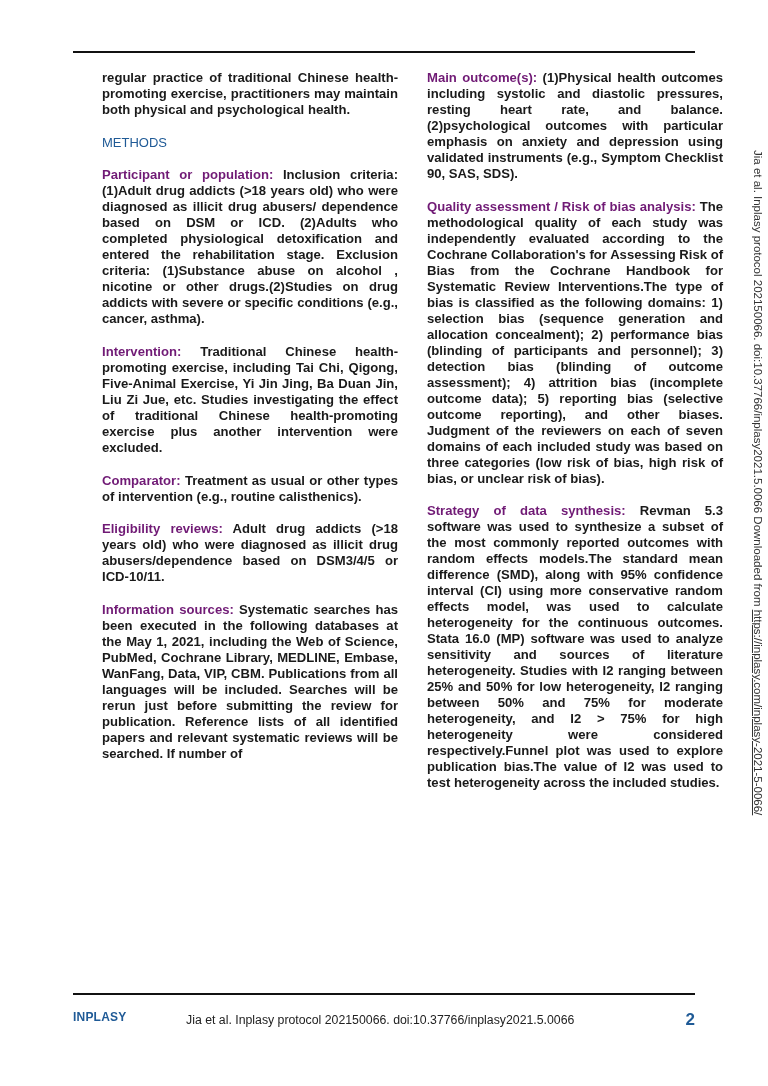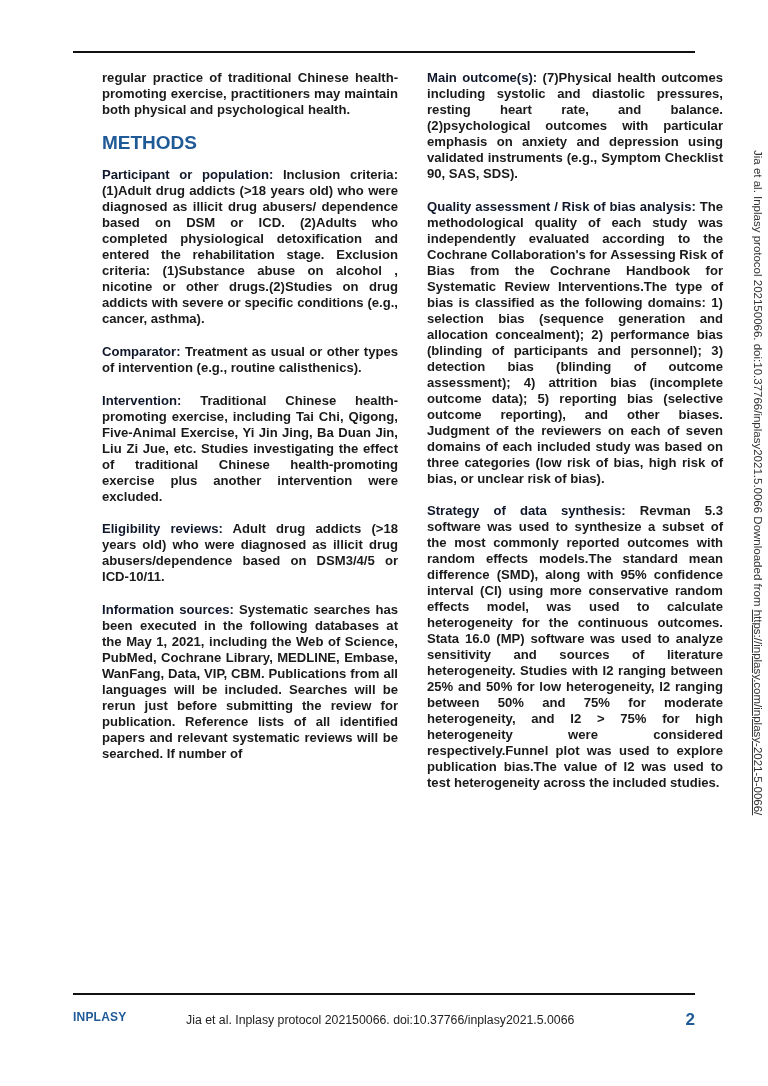--- a/index.html
+++ b/index.html
@@ -5,22 +5,22 @@
   html, body { margin:0; padding:0; background:#ffffff; }
   body { width:768px; height:1086px; position:relative; overflow:hidden;
          font-family:"Liberation Sans", sans-serif; color:#1a1a1a; }
   .top-rule { position:absolute; left:73px; top:51px; width:622px; height:2px; background:#111; }
   .bottom-rule { position:absolute; left:73px; top:993px; width:622px; height:2px; background:#111; }
   .col { position:absolute; top:70px; width:296px; font-size:13.1px; line-height:16px;
          font-weight:bold; text-align:justify;margin-left:28px; }
   .col-left { left:74px; }
   .col-right { left:399px; }
   .para { margin:0 0 16.7px 0; }
-  .heading { color:#0f172a; font-weight:bold; }
-  .section-title { color:#1f5a96; font-weight:bold; font-size:19px; margin:0 0 16.7px 0; }
+  .heading { color:#701a75; font-weight:bold; }
+  .section-title { color:#1f5a96; font-weight:normal; font-size:13px; margin:0 0 16.7px 0; }
   .side-text { position:absolute; left:748px; top:150px; width:760px; height:16px;
                transform-origin:0 0; transform:rotate(90deg) translateY(-100%);
                font-size:11.5px; color:#333; white-space:nowrap; font-family:"Liberation Sans", sans-serif; }
   .side-text a { color:#333; text-decoration:underline; }
   .footer { position:absolute; left:73px; top:1008px; width:622px; height:30px; }
   .footer-brand { position:absolute; left:0; top:2px; color:#1f5a96; font-weight:bold; font-size:12px; letter-spacing:0.2px; }
   .footer-citation { position:absolute; left:113px; top:5px; font-size:12.3px; color:#222; }
   .footer-page { position:absolute; right:0; top:2px; color:#1f5a96; font-weight:bold; font-size:17px; }
 </style>
 </head>
@@ -29,36 +29,36 @@
 <div class="top-rule"></div>
 
 <div class="col col-left">
   <p class="para">regular practice of traditional Chinese health-promoting exercise, practitioners may maintain both physical and psychological health.</p>
   <div class="section-title">METHODS</div>
 
   <p class="para">
     <span class="heading">Participant or population:</span><span> Inclusion criteria: (1)Adult drug addicts (&gt;18 years old) who were diagnosed as illicit drug abusers/ dependence based on DSM or ICD. (2)Adults who completed physiological detoxification and entered the rehabilitation stage. Exclusion criteria: (1)Substance abuse on alcohol , nicotine or other drugs.(2)Studies on drug addicts with severe or specific conditions (e.g., cancer, asthma).</span>
   </p>
   <p class="para">
-    <span class="heading">Comparator:</span><span> Treatment as usual or other types of intervention (e.g., routine calisthenics).</span>
+    <span class="heading">Intervention:</span><span> Traditional Chinese health-promoting exercise, including Tai Chi, Qigong, Five-Animal Exercise, Yi Jin Jing, Ba Duan Jin, Liu Zi Jue, etc. Studies investigating the effect of traditional Chinese health-promoting exercise plus another intervention were excluded.</span>
   </p>
   <p class="para">
-    <span class="heading">Intervention:</span><span> Traditional Chinese health-promoting exercise, including Tai Chi, Qigong, Five-Animal Exercise, Yi Jin Jing, Ba Duan Jin, Liu Zi Jue, etc. Studies investigating the effect of traditional Chinese health-promoting exercise plus another intervention were excluded.</span>
+    <span class="heading">Comparator:</span><span> Treatment as usual or other types of intervention (e.g., routine calisthenics).</span>
   </p>
   <p class="para">
     <span class="heading">Eligibility reviews:</span><span> Adult drug addicts (&gt;18 years old) who were diagnosed as illicit drug abusers/dependence based on DSM3/4/5 or ICD-10/11.</span>
   </p>
   <p class="para">
     <span class="heading">Information sources:</span><span> Systematic searches has been executed in the following databases at the May 1, 2021, including the Web of Science, PubMed, Cochrane Library, MEDLINE, Embase, WanFang, Data, VIP, CBM. Publications from all languages will be included. Searches will be rerun just before submitting the review for publication. Reference lists of all identified papers and relevant systematic reviews will be searched. If number of</span>
   </p>
 </div>
 
 <div class="col col-right">
   <p class="para">
-    <span class="heading">Main outcome(s):</span><span> (7)Physical health outcomes including systolic and diastolic pressures, resting heart rate, and balance. (2)psychological outcomes with particular emphasis on anxiety and depression using validated instruments (e.g., Symptom Checklist 90, SAS, SDS).</span>
+    <span class="heading">Main outcome(s):</span><span> (1)Physical health outcomes including systolic and diastolic pressures, resting heart rate, and balance. (2)psychological outcomes with particular emphasis on anxiety and depression using validated instruments (e.g., Symptom Checklist 90, SAS, SDS).</span>
   </p>
   <p class="para">
     <span class="heading">Quality assessment / Risk of bias analysis:</span><span> The methodological quality of each study was independently evaluated according to the Cochrane Collaboration's for Assessing Risk of Bias from the Cochrane Handbook for Systematic Review Interventions.The type of bias is classified as the following domains: 1) selection bias (sequence generation and allocation concealment); 2) performance bias (blinding of participants and personnel); 3) detection bias (blinding of outcome assessment); 4) attrition bias (incomplete outcome data); 5) reporting bias (selective outcome reporting), and other biases. Judgment of the reviewers on each of seven domains of each included study was based on three categories (low risk of bias, high risk of bias, or unclear risk of bias).</span>
   </p>
   <p class="para">
     <span class="heading">Strategy of data synthesis:</span><span> Revman 5.3 software was used to synthesize a subset of the most commonly reported outcomes with random effects models.The standard mean difference (SMD), along with 95% confidence interval (CI) using more conservative random effects model, was used to calculate heterogeneity for the continuous outcomes. Stata 16.0 (MP) software was used to analyze sensitivity and sources of literature heterogeneity. Studies with I2 ranging between 25% and 50% for low heterogeneity, I2 ranging between 50% and 75% for moderate heterogeneity, and I2 &gt; 75% for high heterogeneity were considered respectively.Funnel plot was used to explore publication bias.The value of I2 was used to test heterogeneity across the included studies.</span>
   </p>
 </div>
 
 <div class="side-text">

